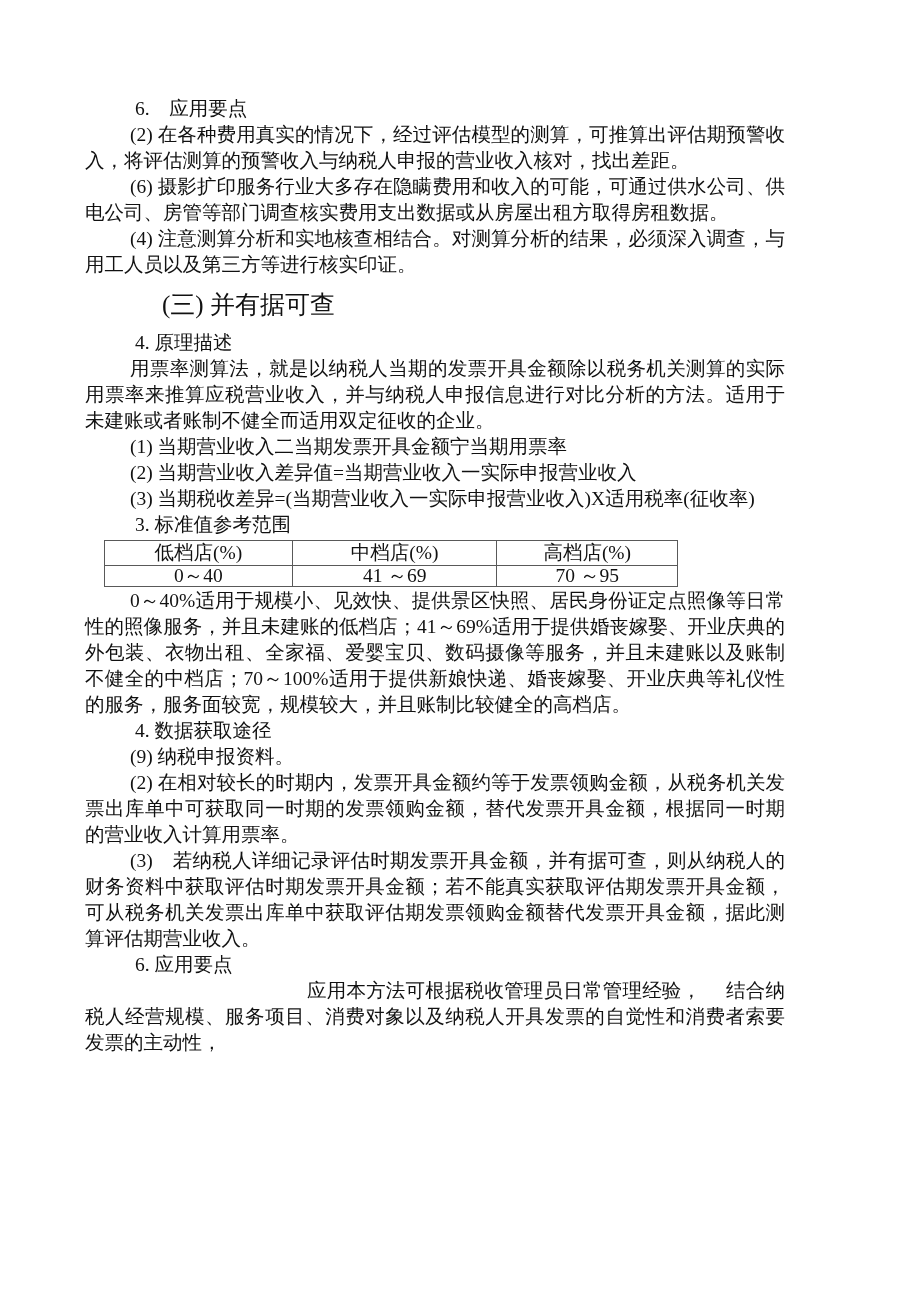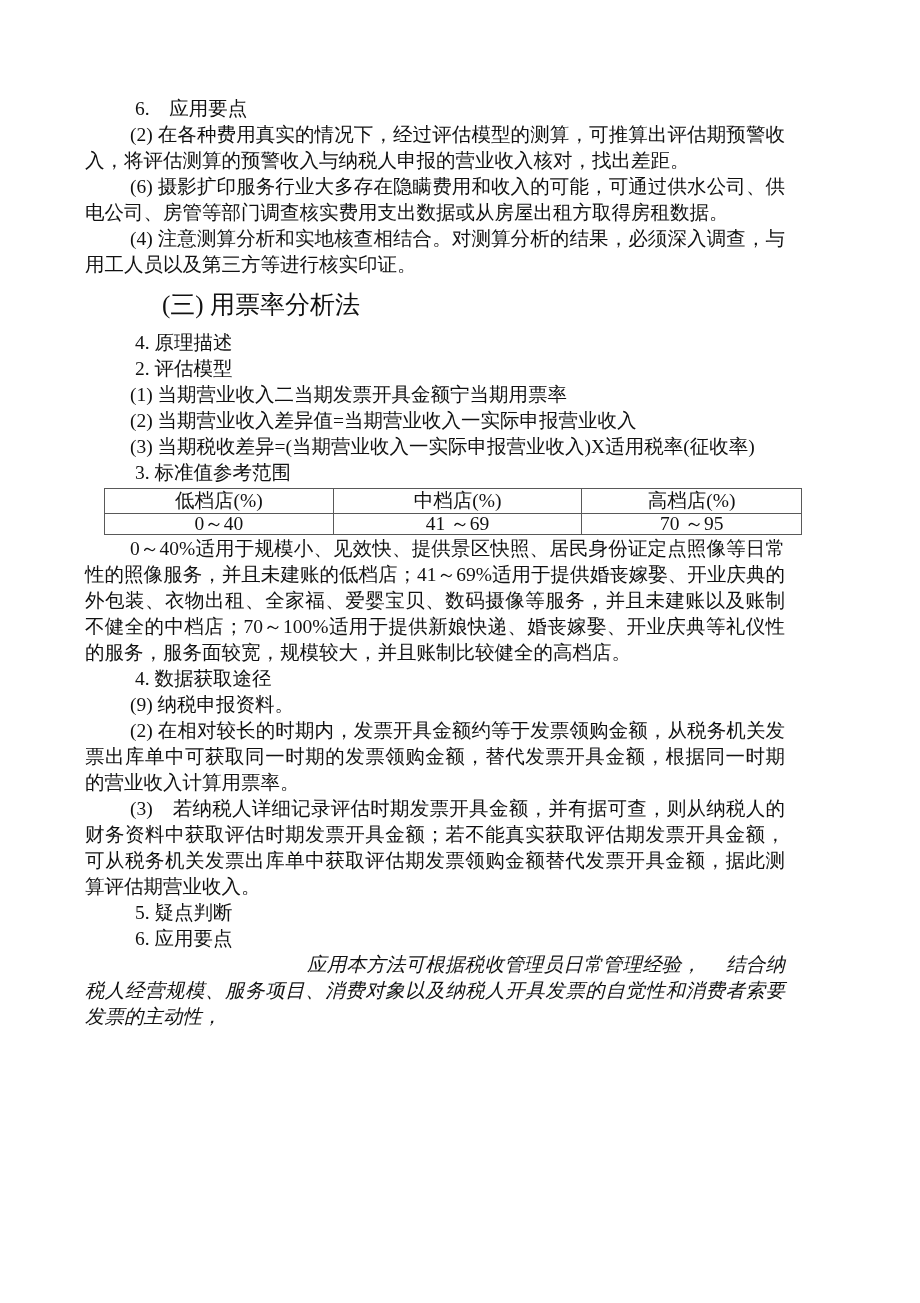--- a/index.html
+++ b/index.html
@@ -23,33 +23,33 @@
   }
   .content { width: 700px; }
   p {
     margin: 0;
     text-align: justify;
     text-justify: inter-character;
     word-break: break-all;
   }
   .p2 { text-indent: 45px; }      
   .li { text-indent: 50px; }      
-  .deep { text-indent: 222px; font-style: italic; }   
+  .deep { text-indent: 222px; }   
   .h3 {
     font-size: 25px;
     line-height: 40px;
     margin: 7px 0 5px 0;
     text-indent: 77px;
     text-align: left;
     font-weight: 400;
   }
   table.ref-table {
     border-collapse: collapse;
     table-layout: fixed;
-    width: 698px;
+    width: 574px;
     margin: 2px 0 1px 19px;
     padding-left: 48px;
   }
   table.ref-table th, table.ref-table td {
     border: 1px solid #595959;
     text-align: center;
     font-weight: normal;
     font-size: 19.5px;
     padding: 0;
   }
@@ -63,24 +63,24 @@
 <body>
 
 <div class="page">
   <div class="content">
 
     <p class="li">6.　应用要点</p>
     <p class="p2">(2) 在各种费用真实的情况下，经过评估模型的测算，可推算出评估期预警收入，将评估测算的预警收入与纳税人申报的营业收入核对，找出差距。</p>
     <p class="p2">(6) 摄影扩印服务行业大多存在隐瞒费用和收入的可能，可通过供水公司、供电公司、房管等部门调查核实费用支出数据或从房屋出租方取得房租数据。</p>
     <p class="p2">(4) 注意测算分析和实地核查相结合。对测算分析的结果，必须深入调查，与用工人员以及第三方等进行核实印证。</p>
 
-    <p class="h3">(三) 用票率分析法</p>
+    <p class="h3">(三) 并有据可查</p>
 
     <p class="li">4. 原理描述</p>
-    <p class="li">2. 评估模型</p>
+    <p class="p2">用票率测算法，就是以纳税人当期的发票开具金额除以税务机关测算的实际用票率来推算应税营业收入，并与纳税人申报信息进行对比分析的方法。适用于未建账或者账制不健全而适用双定征收的企业。</p>
     <p class="p2">(1) 当期营业收入二当期发票开具金额宁当期用票率</p>
     <p class="p2">(2) 当期营业收入差异值=当期营业收入一实际申报营业收入</p>
     <p class="p2">(3) 当期税收差异=(当期营业收入一实际申报营业收入)X适用税率(征收率)</p>
     <p class="li">3. 标准值参考范围</p>
 
     <table class="ref-table">
       <colgroup>
         <col class="col-low">
           <col class="col-mid">
           <col class="col-high">
@@ -99,18 +99,17 @@
           <td>70 ～95</td>
         </tr>
       </tbody>
     </table>
 
     <p class="p2">0～40%适用于规模小、见效快、提供景区快照、居民身份证定点照像等日常性的照像服务，并且未建账的低档店；41～69%适用于提供婚丧嫁娶、开业庆典的外包装、衣物出租、全家福、爱婴宝贝、数码摄像等服务，并且未建账以及账制不健全的中档店；70～100%适用于提供新娘快递、婚丧嫁娶、开业庆典等礼仪性的服务，服务面较宽，规模较大，并且账制比较健全的高档店。</p>
     <p class="li">4. 数据获取途径</p>
     <p class="p2">(9) 纳税申报资料。</p>
     <p class="p2">(2) 在相对较长的时期内，发票开具金额约等于发票领购金额，从税务机关发票出库单中可获取同一时期的发票领购金额，替代发票开具金额，根据同一时期的营业收入计算用票率。</p>
     <p class="p2">(3)　若纳税人详细记录评估时期发票开具金额，并有据可查，则从纳税人的财务资料中获取评估时期发票开具金额；若不能真实获取评估期发票开具金额，可从税务机关发票出库单中获取评估期发票领购金额替代发票开具金额，据此测算评估期营业收入。</p>
-    <p class="li">5. 疑点判断</p>
     <p class="li">6. 应用要点</p>
     <p class="deep">应用本方法可根据税收管理员日常管理经验，　 结合纳税人经营规模、服务项目、消费对象以及纳税人开具发票的自觉性和消费者索要发票的主动性，</p>
 
   </div>
 </div>
 
 </body></html>

